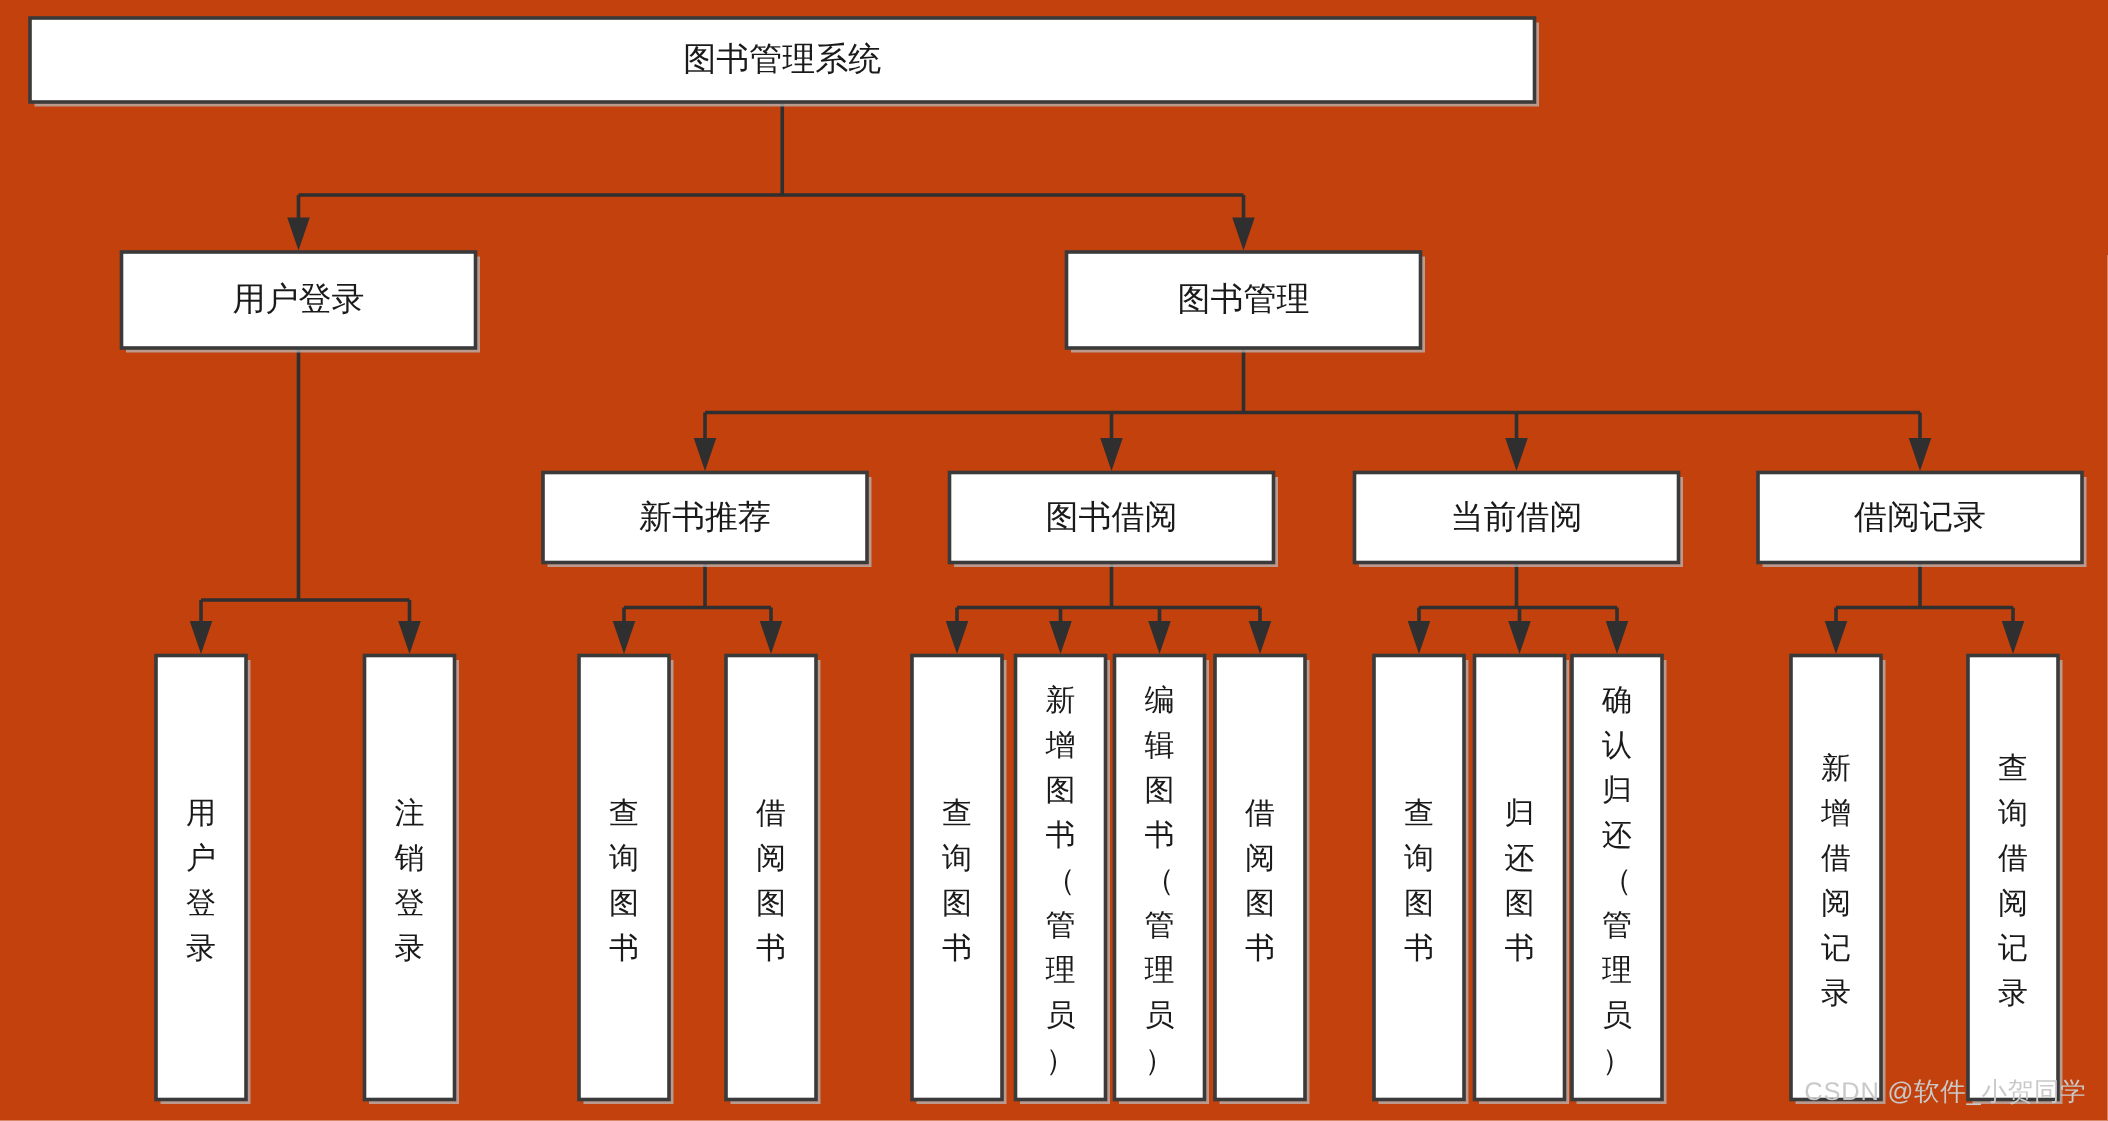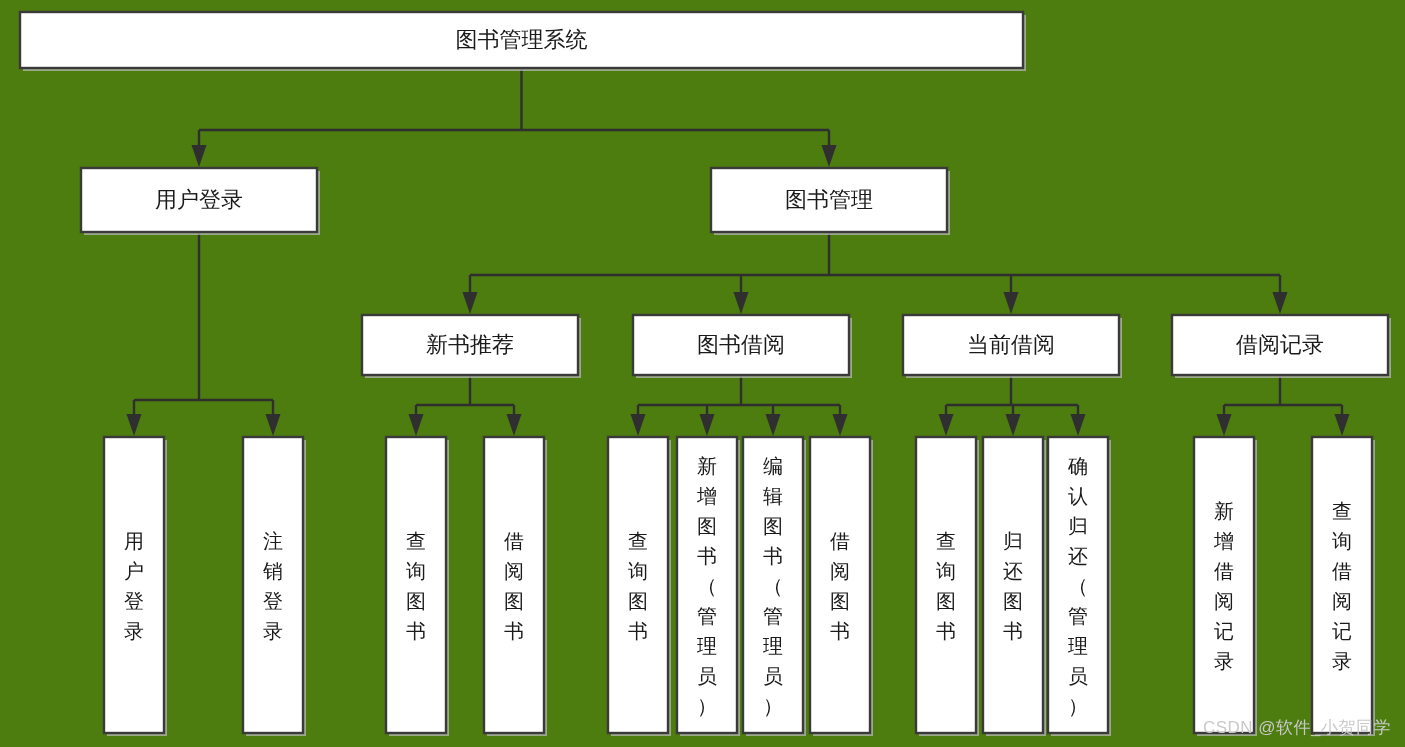--- a/index.html
+++ b/index.html
@@ -11,21 +11,21 @@
   body {
     width: 1405px;
     height: 747px;
     font-family: "Liberation Sans", "DejaVu Sans", sans-serif;
     overflow: hidden;
   }
   #diagram-root {
     position: relative;
     width: 1405px;
     height: 747px;
-    background: #4d7c0f;
+    background: #c2410c;
   }
   svg#tree-svg {
     position: absolute;
     top: 0;
     left: 0;
     width: 1405px;
     height: 747px;
   }
   .node-box {
     fill: #ffffff;

